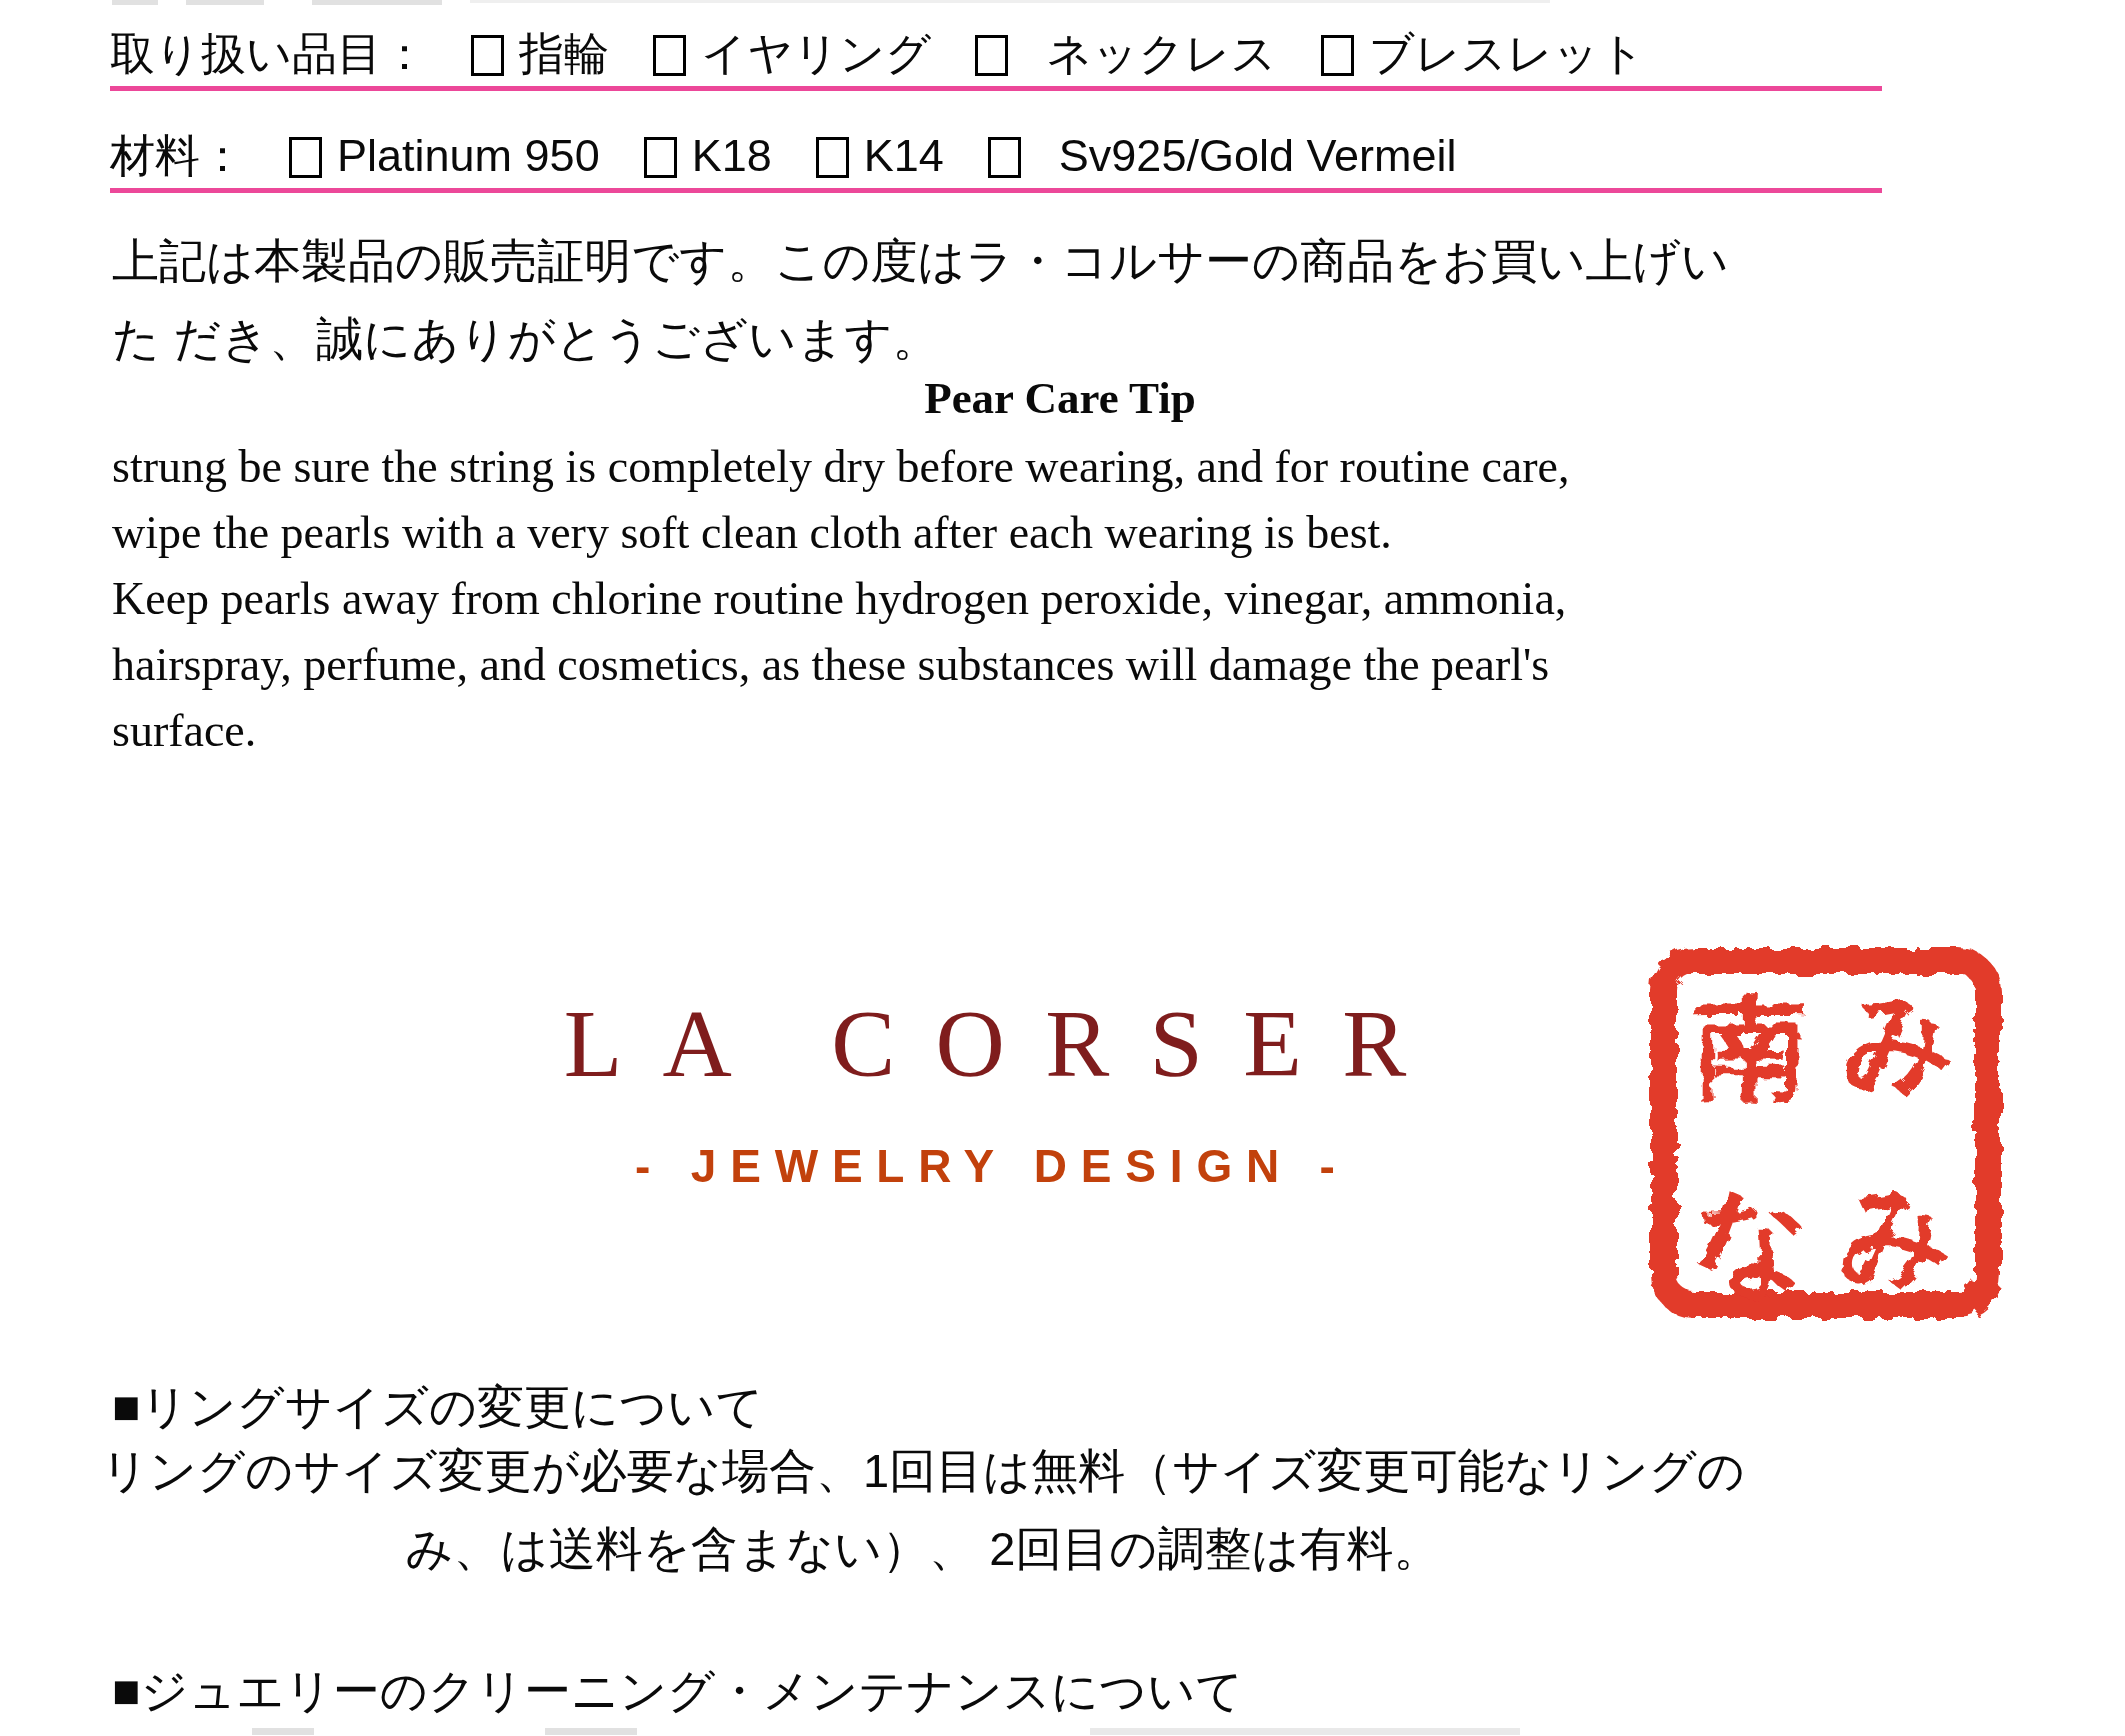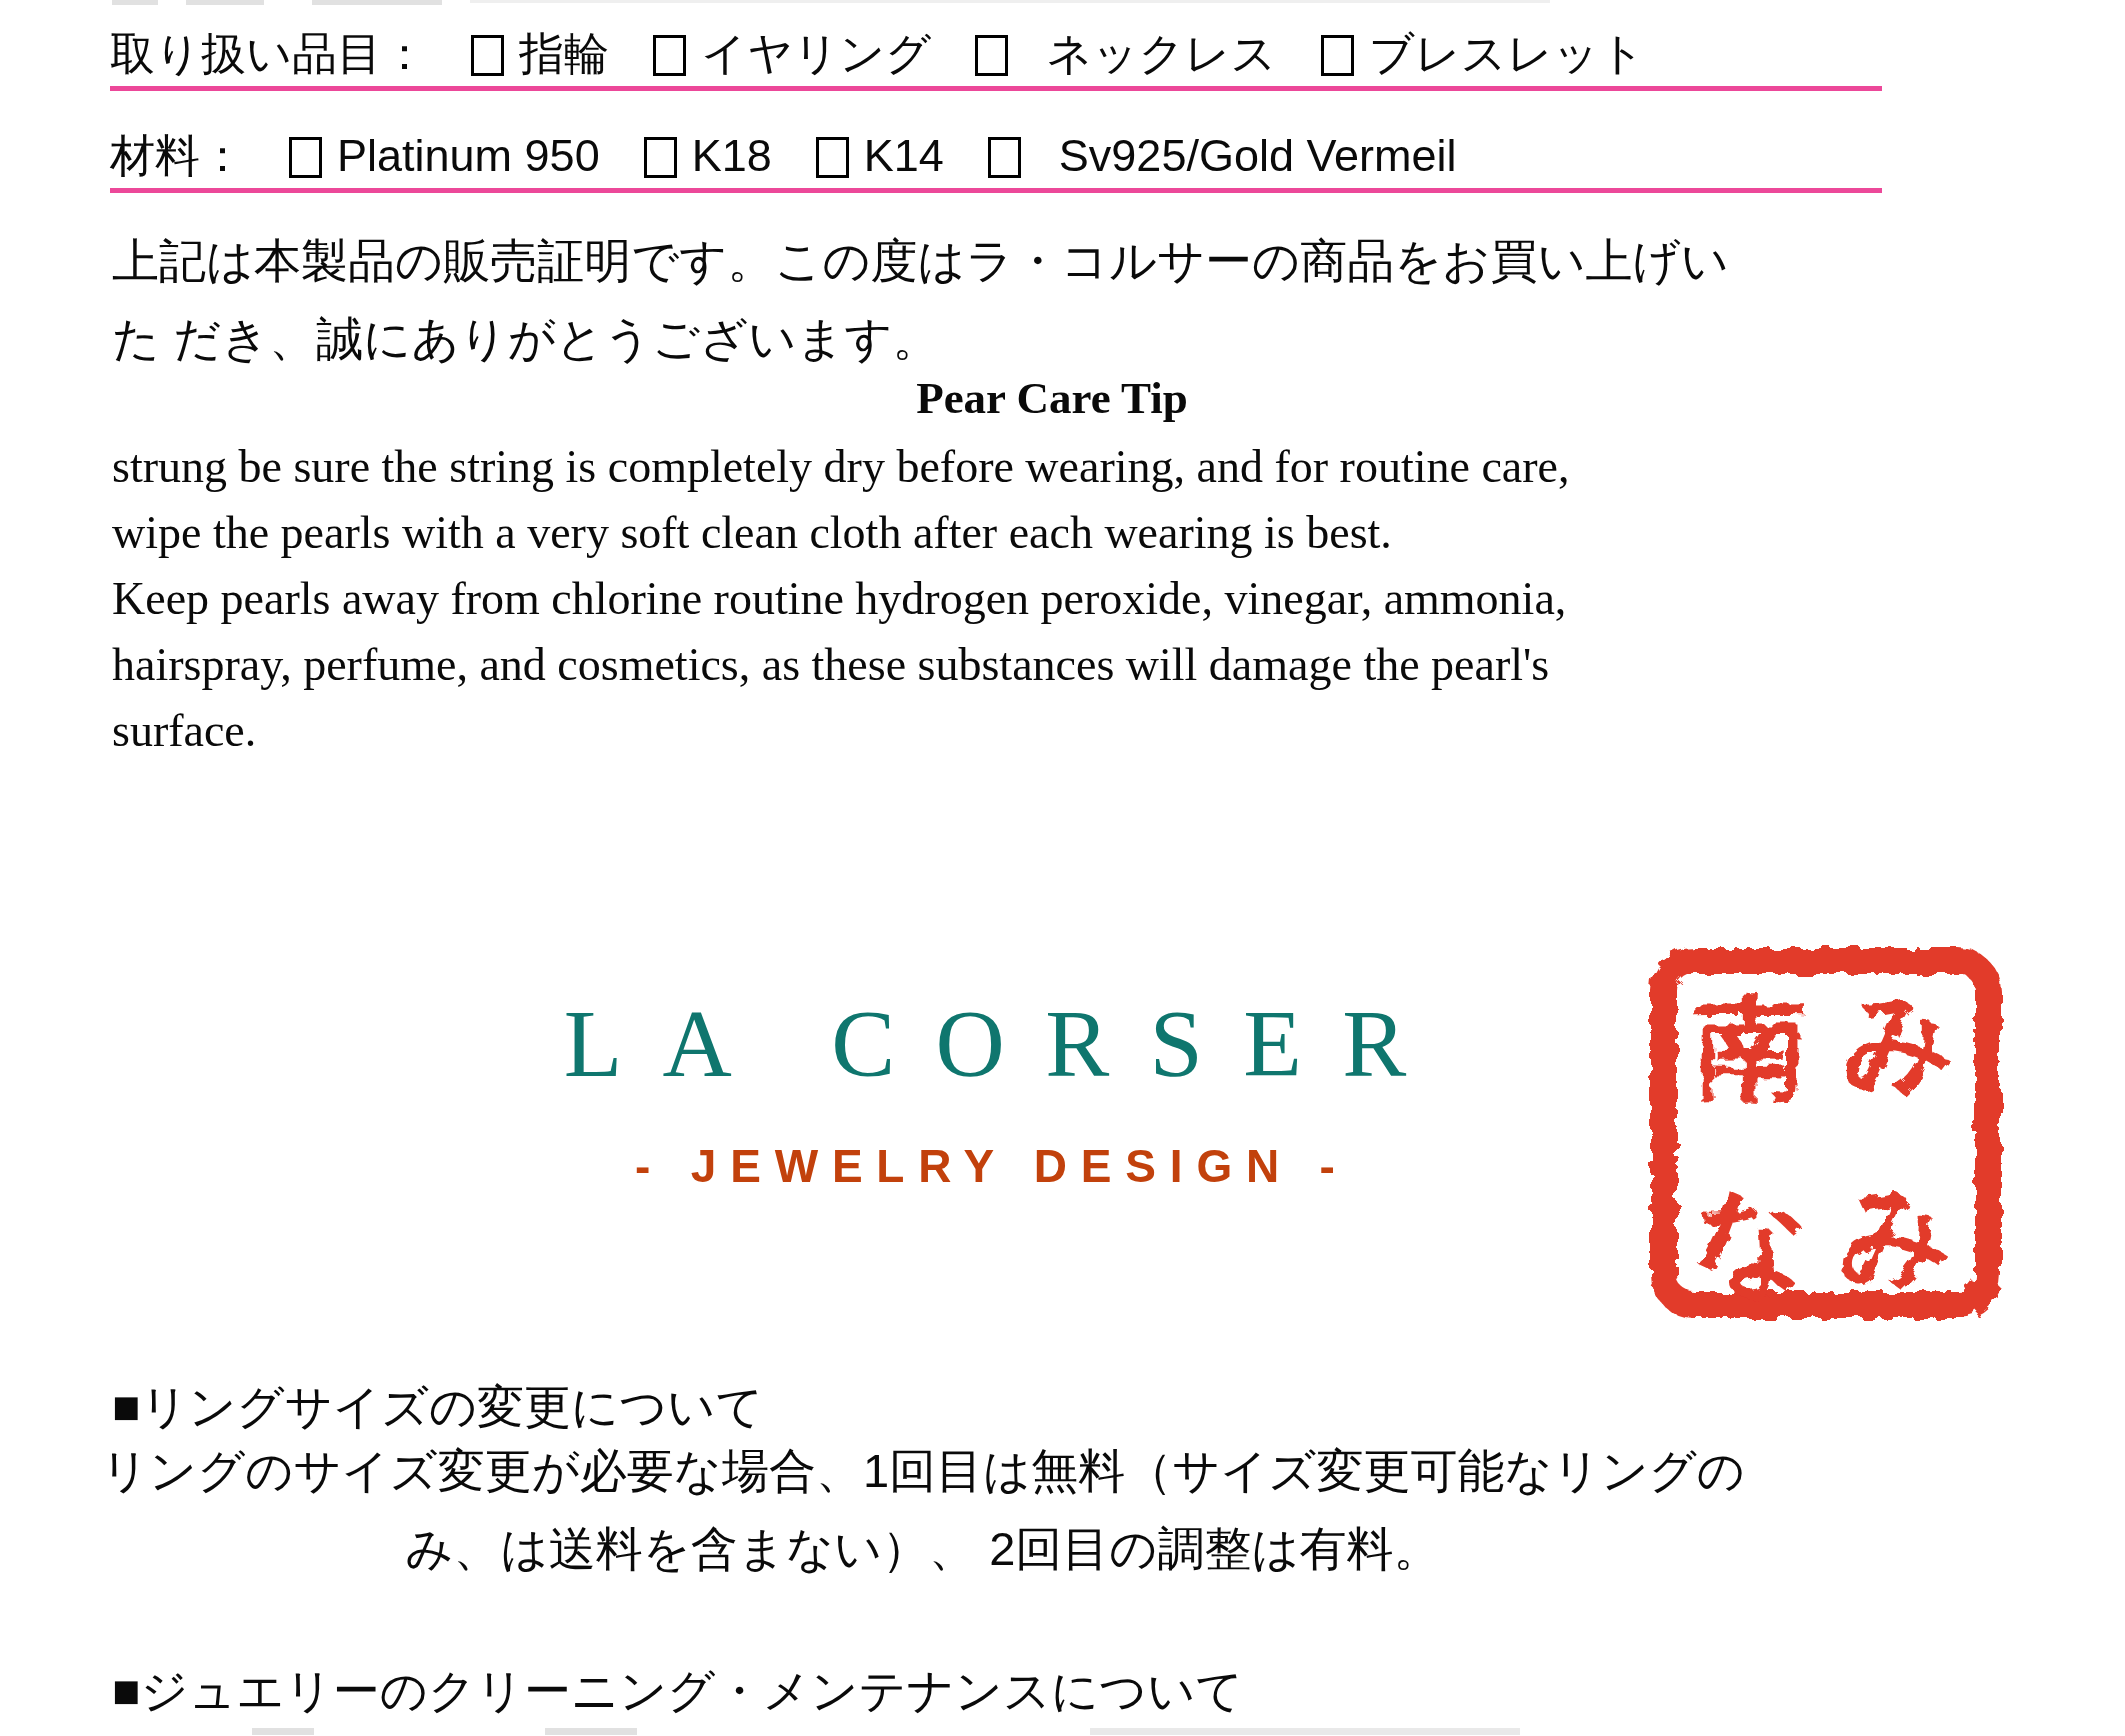--- a/index.html
+++ b/index.html
@@ -21,33 +21,33 @@
     vertical-align:-7px;background:#fff;box-sizing:border-box;
   }
   .item{margin-left:44px;}
   .item:first-of-type{margin-left:16px;}
   .item .lbl{margin-left:15px;}
   .item.wide-gap .lbl{margin-left:38px;}
   
   .intro{position:absolute;left:112px;top:222px;font-size:47px;line-height:78px;white-space:nowrap;}
   
   .care-title{
-    position:absolute;left:102px;top:372px;width:1900px;text-align:center;
+    position:absolute;left:110px;top:372px;width:1900px;text-align:center;
     font-family:"Liberation Serif","DejaVu Serif",serif;font-weight:bold;font-size:45px;
   }
   .care-para{
     position:absolute;left:112px;top:434px;width:1920px;
     font-family:"Liberation Serif","DejaVu Serif",serif;font-size:46px;line-height:66px;
     white-space:nowrap;
   }
   
   .logo{position:absolute;left:420px;top:988px;width:1130px;text-align:center;}
   .logo-name{
     font-family:"Liberation Serif","DejaVu Serif",serif;font-size:96px;
-    letter-spacing:.42em;margin-left:.42em;white-space:nowrap;color:#0f766e;
+    letter-spacing:.42em;margin-left:.42em;white-space:nowrap;color:#7f1d1d;
   }
   .logo-tagline{
     margin-top:40px;font-size:46px;font-weight:bold;letter-spacing:.30em;
     margin-left:.30em;white-space:nowrap;color:#c2410c;
   }
   
   .seal{position:absolute;left:1648px;top:945px;width:356px;height:376px;}
   
   .jp-heading{position:absolute;left:112px;font-size:47px;white-space:nowrap;}
   .jp-body{position:absolute;left:101px;font-size:47px;line-height:78px;white-space:nowrap;text-align:center;}

